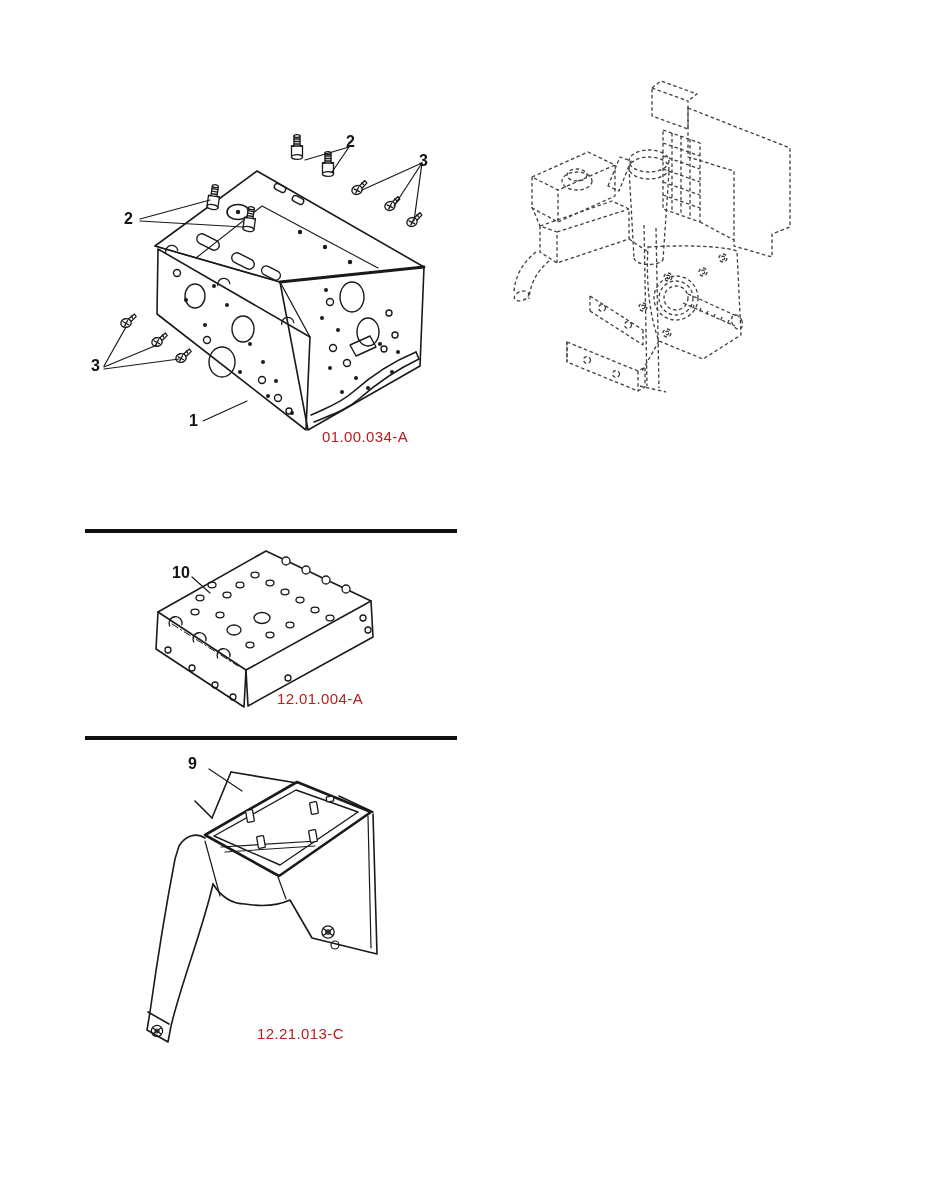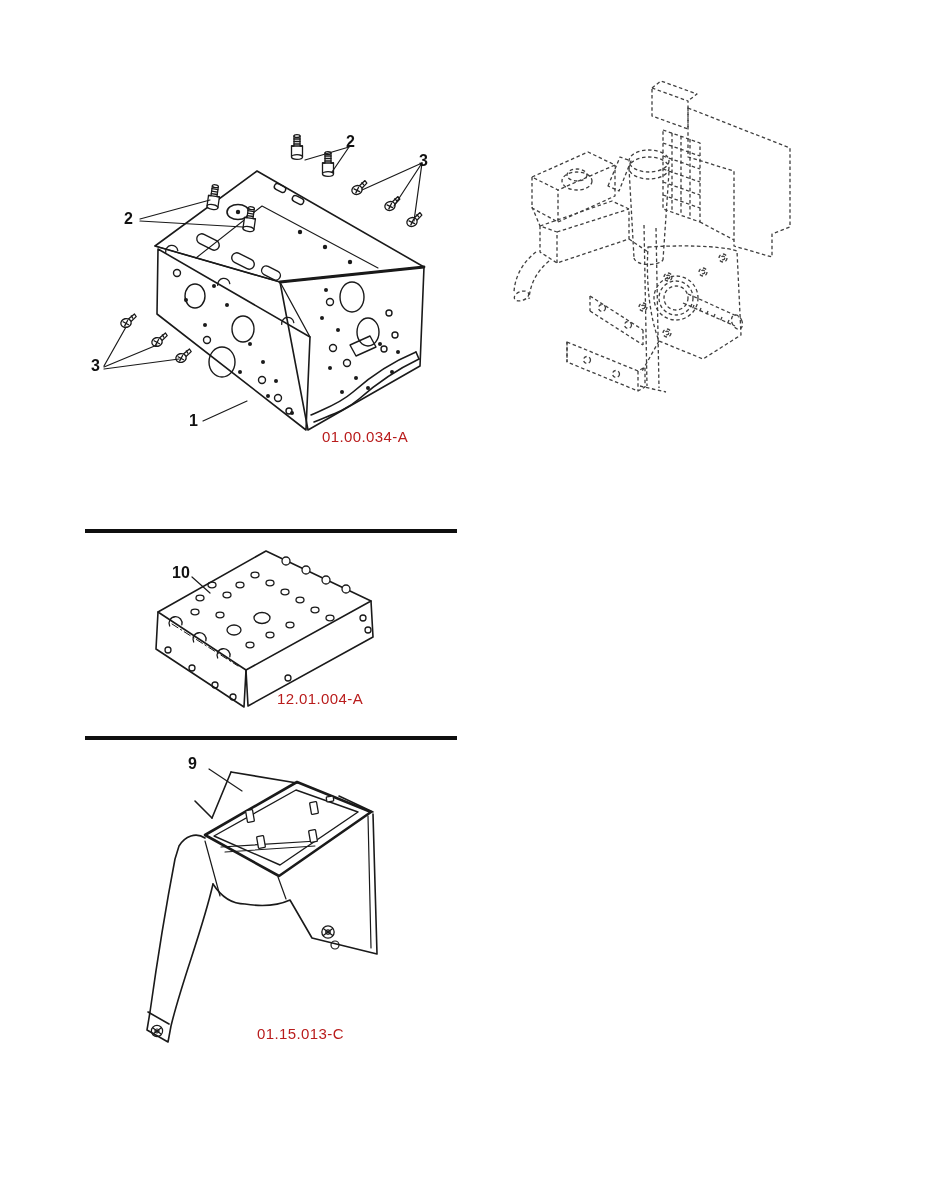--- a/index.html
+++ b/index.html
@@ -358,15 +358,15 @@
   <div class="callout" style="left:419px;top:153px;">3</div>
   <div class="callout" style="left:124px;top:211px;">2</div>
   <div class="callout" style="left:91px;top:358px;">3</div>
   <div class="callout" style="left:189px;top:413px;">1</div>
   <div class="code" style="left:322px;top:429px;">01.00.034-A</div>
 
   <div class="callout" style="left:172px;top:565px;text-align:center;">10</div>
   <div class="code" style="left:277px;top:691px;">12.01.004-A</div>
 
   <div class="callout" style="left:188px;top:756px;">9</div>
-  <div class="code" style="left:257px;top:1026px;">01.15.013-C</div>
+  <div class="code" style="left:257px;top:1026px;">12.21.013-C</div>
 
 </div>
 
 </body></html>

